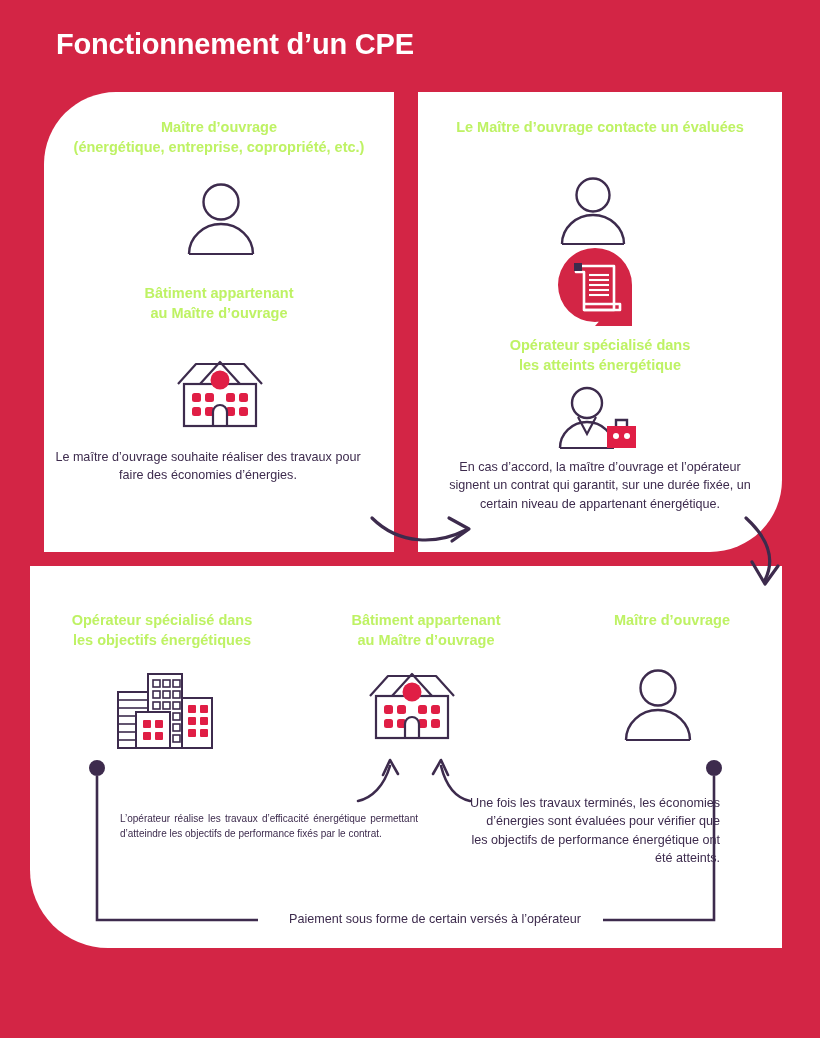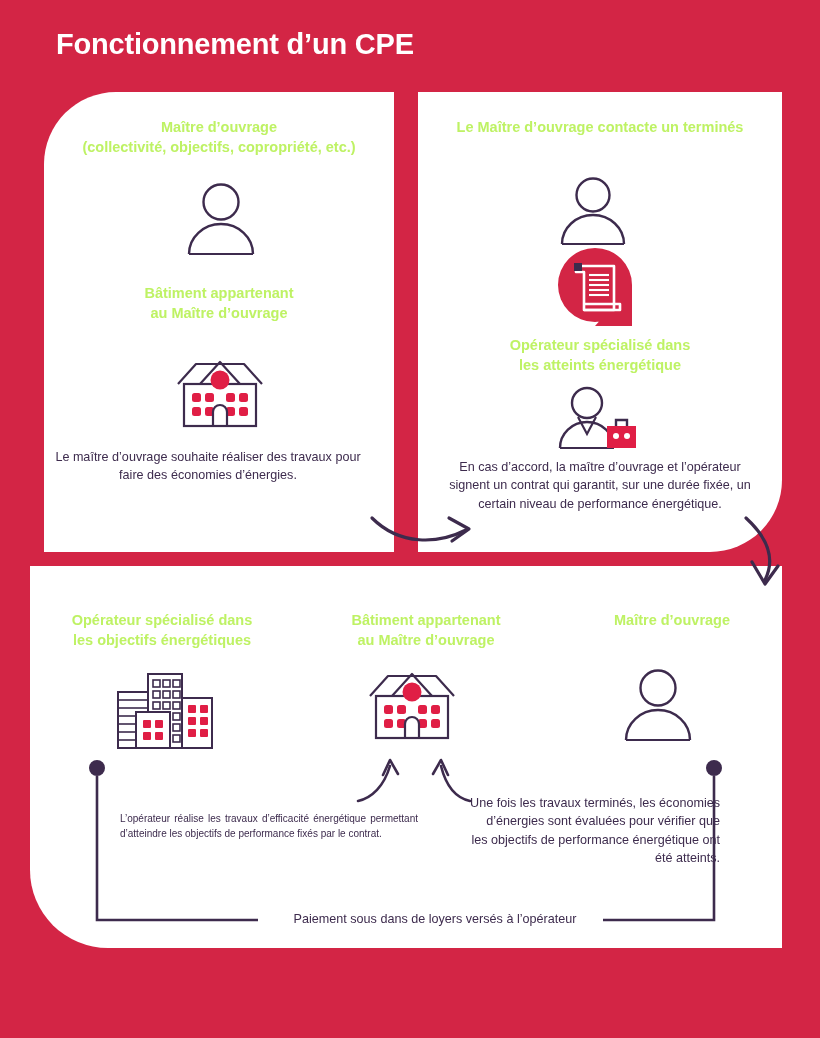--- a/index.html
+++ b/index.html
@@ -84,21 +84,21 @@
 <body>
 
 <div class="stage">
 
   <div id="title">Fonctionnement d’un CPE</div>
 
   <div class="panel" id="panel-a"></div>
 
   <div class="hd" id="a-title">
     <div>Maître d’ouvrage</div>
-    <div>(collectivité, objectifs, copropriété, etc.)</div>
+    <div>(énergétique, entreprise, copropriété, etc.)</div>
   </div>
 
   <div class="ic" id="a-person">
     <svg width="72" height="74" viewBox="0 0 72 74">
       <circle cx="36" cy="20" r="17.5" fill="none" stroke="#3d2b4d" stroke-width="2.4"></circle>
       <path d="M4 72 A32 30 0 0 1 68 72" fill="none" stroke="#3d2b4d" stroke-width="2.4"></path>
       <line x1="4" y1="72" x2="68" y2="72" stroke="#3d2b4d" stroke-width="2"></line>
     </svg>
   </div>
 
@@ -123,21 +123,21 @@
       <rect x="69" y="51" width="9" height="9" rx="2.5" fill="#e01e45"></rect>
       <path d="M43 70 L43 56 A7 7 0 0 1 57 56 L57 70 Z" fill="none" stroke="#3d2b4d" stroke-width="2.2"></path>
     </svg>
   </div>
 
   <div class="bd" id="a-body">Le maître d’ouvrage souhaite réaliser des travaux pour faire des économies d’énergies.</div>
 
   <div class="panel" id="panel-b"></div>
 
   <div class="hd" id="b-title">
-    <div>Le Maître d’ouvrage contacte un terminés</div>
+    <div>Le Maître d’ouvrage contacte un évaluées</div>
   </div>
 
   <div class="ic" id="b-person">
     <svg width="70" height="70" viewBox="0 0 70 70">
       <circle cx="35" cy="19" r="16.5" fill="none" stroke="#3d2b4d" stroke-width="2.4"></circle>
       <path d="M4 68 A31 29 0 0 1 66 68" fill="none" stroke="#3d2b4d" stroke-width="2.4"></path>
       <line x1="4" y1="68" x2="66" y2="68" stroke="#3d2b4d" stroke-width="2"></line>
     </svg>
   </div>
 
@@ -166,21 +166,21 @@
       <path d="M4 62 A27 26 0 0 1 58 62" fill="none" stroke="#3d2b4d" stroke-width="2.4"></path>
       <line x1="4" y1="62" x2="58" y2="62" stroke="#3d2b4d" stroke-width="2"></line>
       <path d="M22 31 L31 48 L40 31" fill="none" stroke="#3d2b4d" stroke-width="2.2"></path>
       <rect x="51" y="40" width="29" height="22" fill="#e01e45"></rect>
       <path d="M60 40 L60 34 L71 34 L71 40" fill="none" stroke="#3d2b4d" stroke-width="2.4"></path>
       <circle cx="60" cy="50" r="3" fill="#ffffff"></circle>
       <circle cx="71" cy="50" r="3" fill="#ffffff"></circle>
     </svg>
   </div>
 
-  <div class="bd" id="b-body">En cas d’accord, la maître d’ouvrage et l’opérateur signent un contrat qui garantit, sur une durée fixée, un certain niveau de performance énergétique.</div>
+  <div class="bd" id="b-body">En cas d’accord, la maître d’ouvrage et l’opérateur signent un contrat qui garantit, sur une durée fixée, un certain niveau de appartenant énergétique.</div>
 
   <div class="panel" id="panel-c"></div>
 
   <div class="hd" id="c-h1">
     <div>Opérateur spécialisé dans</div>
     <div>les objectifs énergétiques</div>
   </div>
   <div class="hd" id="c-h2">
     <div>Bâtiment appartenant</div>
     <div>au Maître d’ouvrage</div>
@@ -247,21 +247,21 @@
   <div class="ic" id="c-person">
     <svg width="72" height="74" viewBox="0 0 72 74">
       <circle cx="36" cy="20" r="17.5" fill="none" stroke="#3d2b4d" stroke-width="2.4"></circle>
       <path d="M4 72 A32 30 0 0 1 68 72" fill="none" stroke="#3d2b4d" stroke-width="2.4"></path>
       <line x1="4" y1="72" x2="68" y2="72" stroke="#3d2b4d" stroke-width="2"></line>
     </svg>
   </div>
 
   <div class="bd" id="c-b1">L’opérateur réalise les travaux d’efficacité énergétique permettant d’atteindre les objectifs de performance fixés par le contrat.</div>
   <div class="bd" id="c-b2">Une fois les travaux terminés, les économies d’énergies sont évaluées pour vérifier que les objectifs de performance énergétique ont été atteints.</div>
-  <div class="bd" id="c-pay">Paiement sous dans de loyers versés à l’opérateur</div>
+  <div class="bd" id="c-pay">Paiement sous forme de certain versés à l’opérateur</div>
 
   <svg id="arrows">
 
     <g>
       <path d="M372 518 C400 546 438 544 466 530" fill="none" stroke="#3d2b4d" stroke-width="3.2" stroke-linecap="round"></path>
       <path d="M449 518 L469 529 L452 541" fill="none" stroke="#3d2b4d" stroke-width="3.2" stroke-linecap="round" stroke-linejoin="round"></path>
     </g>
 
     <g>
       <path d="M746 518 C770 540 775 560 765 580" fill="none" stroke="#3d2b4d" stroke-width="3.2" stroke-linecap="round"></path>

